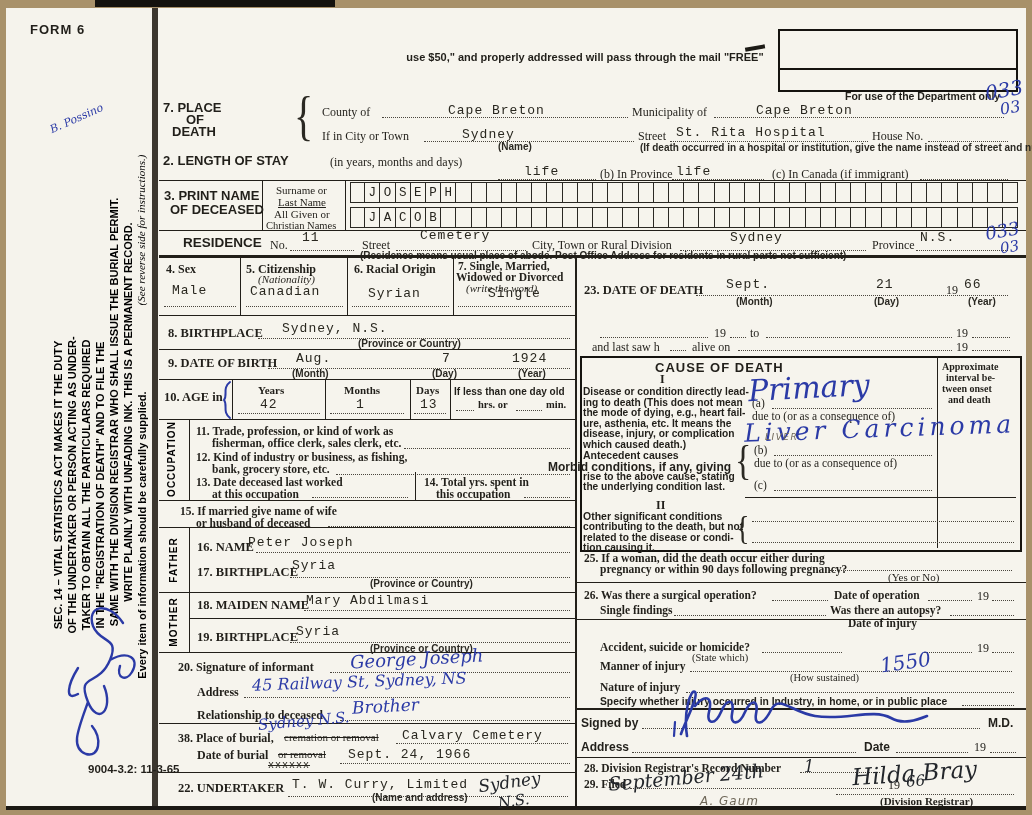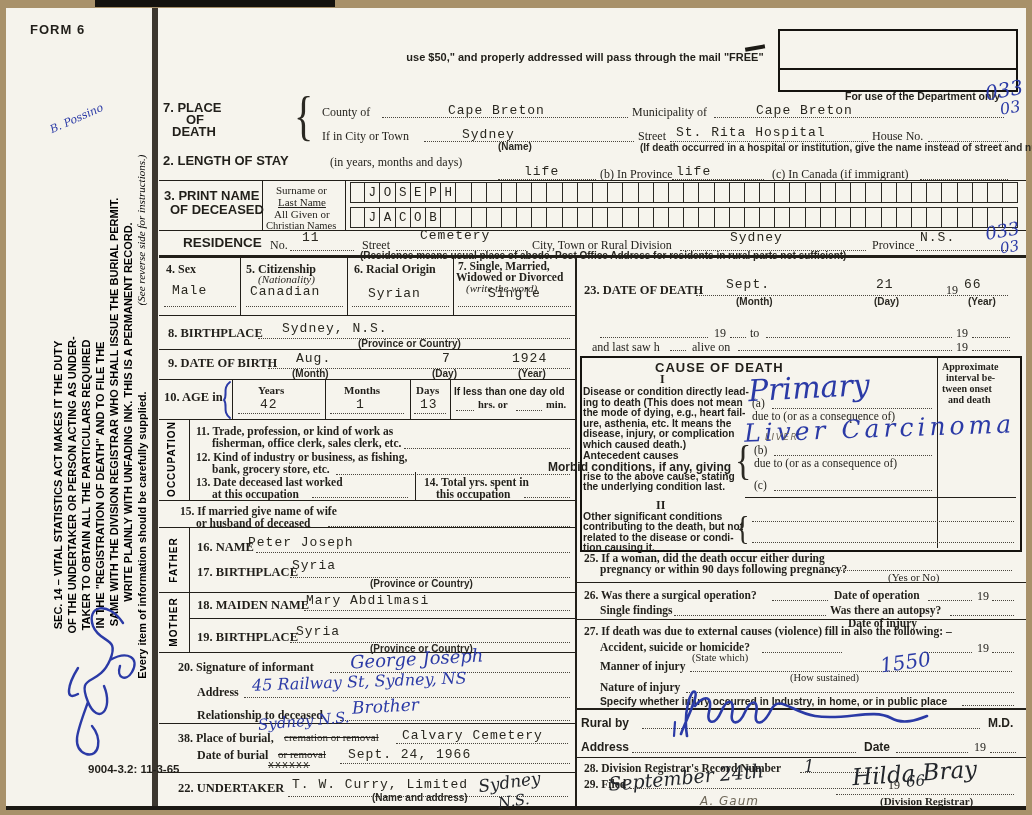--- a/index.html
+++ b/index.html
@@ -428,39 +428,38 @@
   <span class="abs lb" style="left:834px;top:589px;font-size:11.5px">Date of operation</span>
   <i class="dot" style="left:928px;top:600px;width:44px"></i>
   <span class="abs lbl" style="left:977px;top:589px">19</span>
   <i class="dot" style="left:992px;top:600px;width:22px"></i>
   <span class="abs lb" style="left:600px;top:604px;font-size:11.5px">Single findings</span>
   <i class="dot" style="left:674px;top:615px;width:152px"></i>
   <span class="abs lb" style="left:830px;top:604px;font-size:11.5px">Was there an autopsy?</span>
   <i class="dot" style="left:950px;top:615px;width:64px"></i>
   <div class="hl" style="left:577px;top:619px;width:449px"></div>
 
-  <span class="abs lb" style="left:584px;top:625px;font-size:11.5px">27. If death was due to external causes (violence) fill in also the following: –</span>
   <span class="abs lb" style="left:600px;top:641px;font-size:11.5px">Accident, suicide or homicide?</span>
   <i class="dot" style="left:762px;top:652px;width:80px"></i>
   <span class="abs lb" style="left:848px;top:617px;font-size:11.5px">Date of injury</span>
   <i class="dot" style="left:924px;top:652px;width:48px"></i>
   <span class="abs lbl" style="left:977px;top:641px">19</span>
   <i class="dot" style="left:992px;top:652px;width:22px"></i>
   <span class="abs lbl" style="left:692px;top:652px;font-size:10.5px">(State which)</span>
   <span class="abs lb" style="left:600px;top:660px;font-size:11.5px">Manner of injury</span>
   <i class="dot" style="left:690px;top:671px;width:322px"></i>
   <span class="abs hb" style="left:880px;top:650px;font-size:20px;transform:rotate(-8deg)">1550</span>
   <span class="abs lbl" style="left:790px;top:672px;font-size:10.5px">(How sustained)</span>
   <span class="abs lb" style="left:600px;top:681px;font-size:11.5px">Nature of injury</span>
   <i class="dot" style="left:686px;top:692px;width:328px"></i>
   <span class="abs sb" style="left:600px;top:696px;font-size:10.3px">Specify whether injury occurred in Industry, in home, or in public place</span>
   <i class="dot" style="left:962px;top:705px;width:52px"></i>
   <div class="hl" style="left:577px;top:708px;width:449px;height:2px"></div>
 
-  <span class="abs sb" style="left:581px;top:716px;font-size:12px">Rural by</span>
+  <span class="abs sb" style="left:581px;top:716px;font-size:12px">Signed by</span>
   <i class="dot" style="left:642px;top:728px;width:338px"></i>
   <span class="abs sb" style="left:988px;top:716px;font-size:12px">M.D.</span>
   <svg style="left:655px;top:682px" width="280" height="58" viewBox="0 0 280 58">
     <path d="M32,54 C28,30 36,6 40,10 C44,14 30,40 26,52 M40,24 C50,12 58,14 54,30 C51,42 60,44 66,30 C72,16 80,16 77,32 C75,43 84,44 90,30 C96,17 104,17 101,32 C99,44 108,44 116,28 C124,12 136,30 160,34 C190,39 218,26 236,36 C248,43 262,38 272,34" stroke="#2b3aa6" stroke-width="2.6" fill="none" stroke-linecap="round"></path>
     <path d="M20,40 L19,54" stroke="#2b3aa6" stroke-width="2.2" fill="none" stroke-linecap="round"></path>
   </svg>
   <span class="abs sb" style="left:581px;top:740px;font-size:12px">Address</span>
   <i class="dot" style="left:632px;top:752px;width:224px"></i>
   <span class="abs sb" style="left:864px;top:740px;font-size:12px">Date</span>
   <i class="dot" style="left:896px;top:752px;width:72px"></i>

